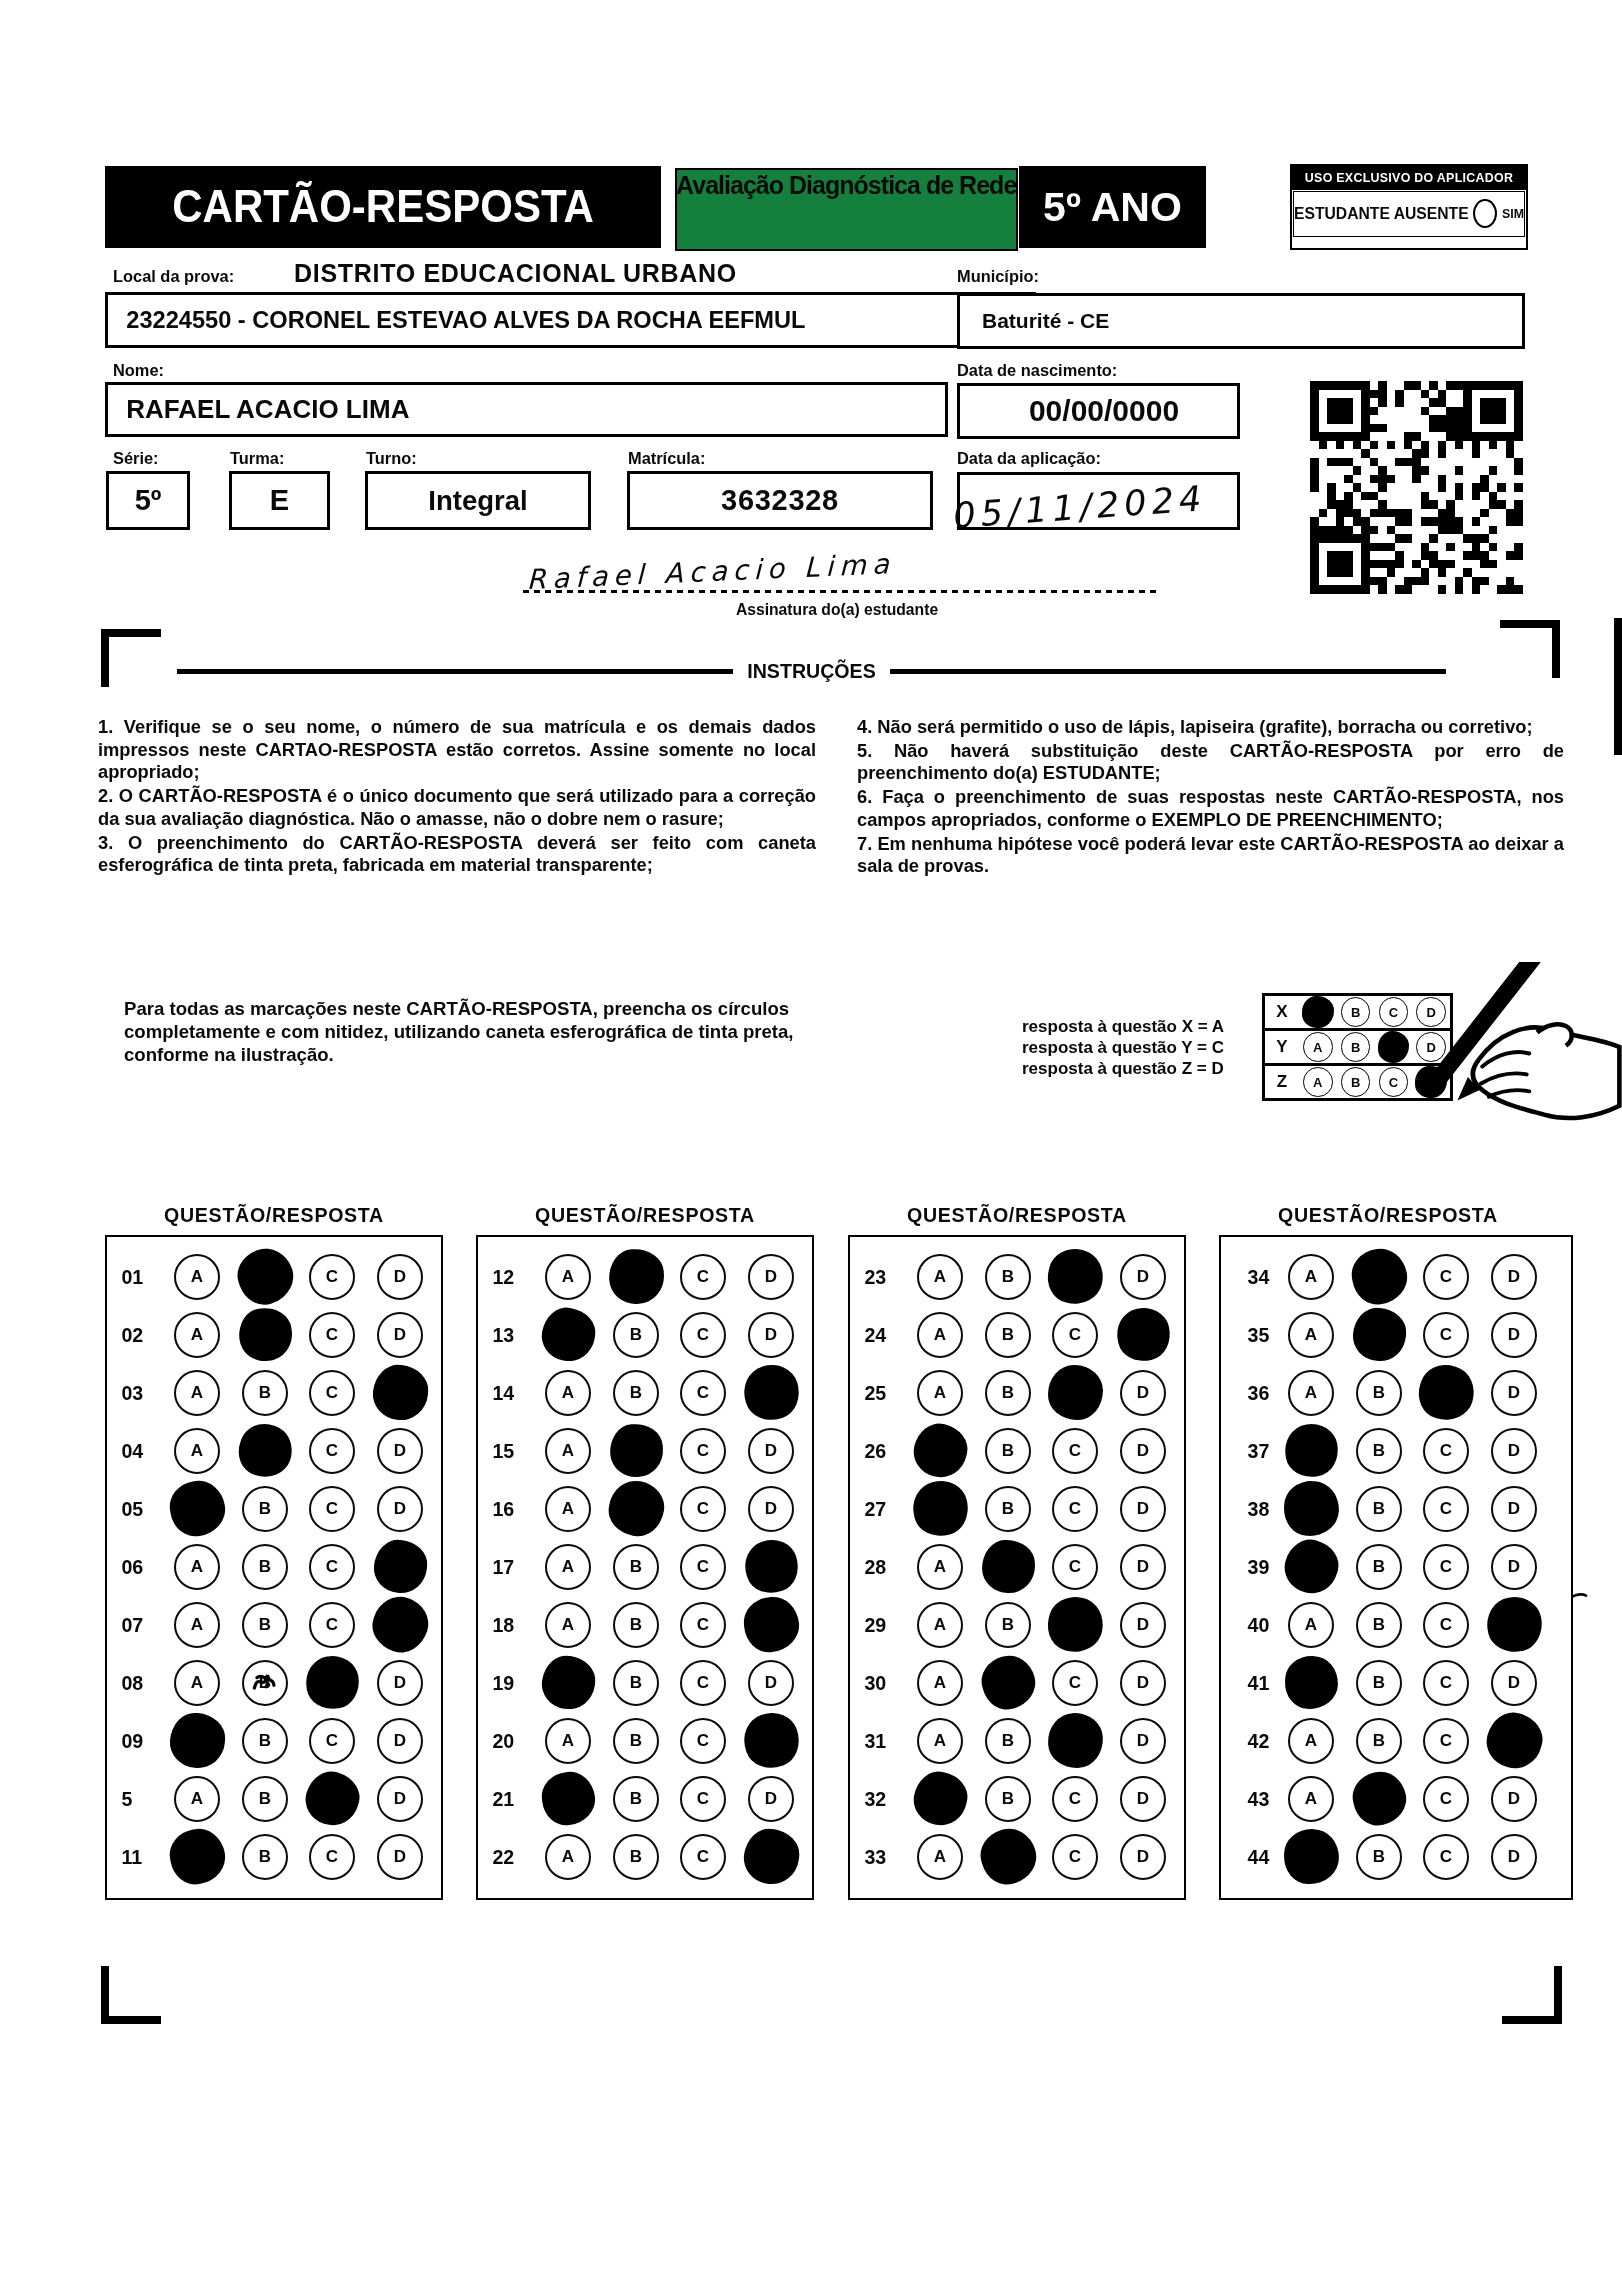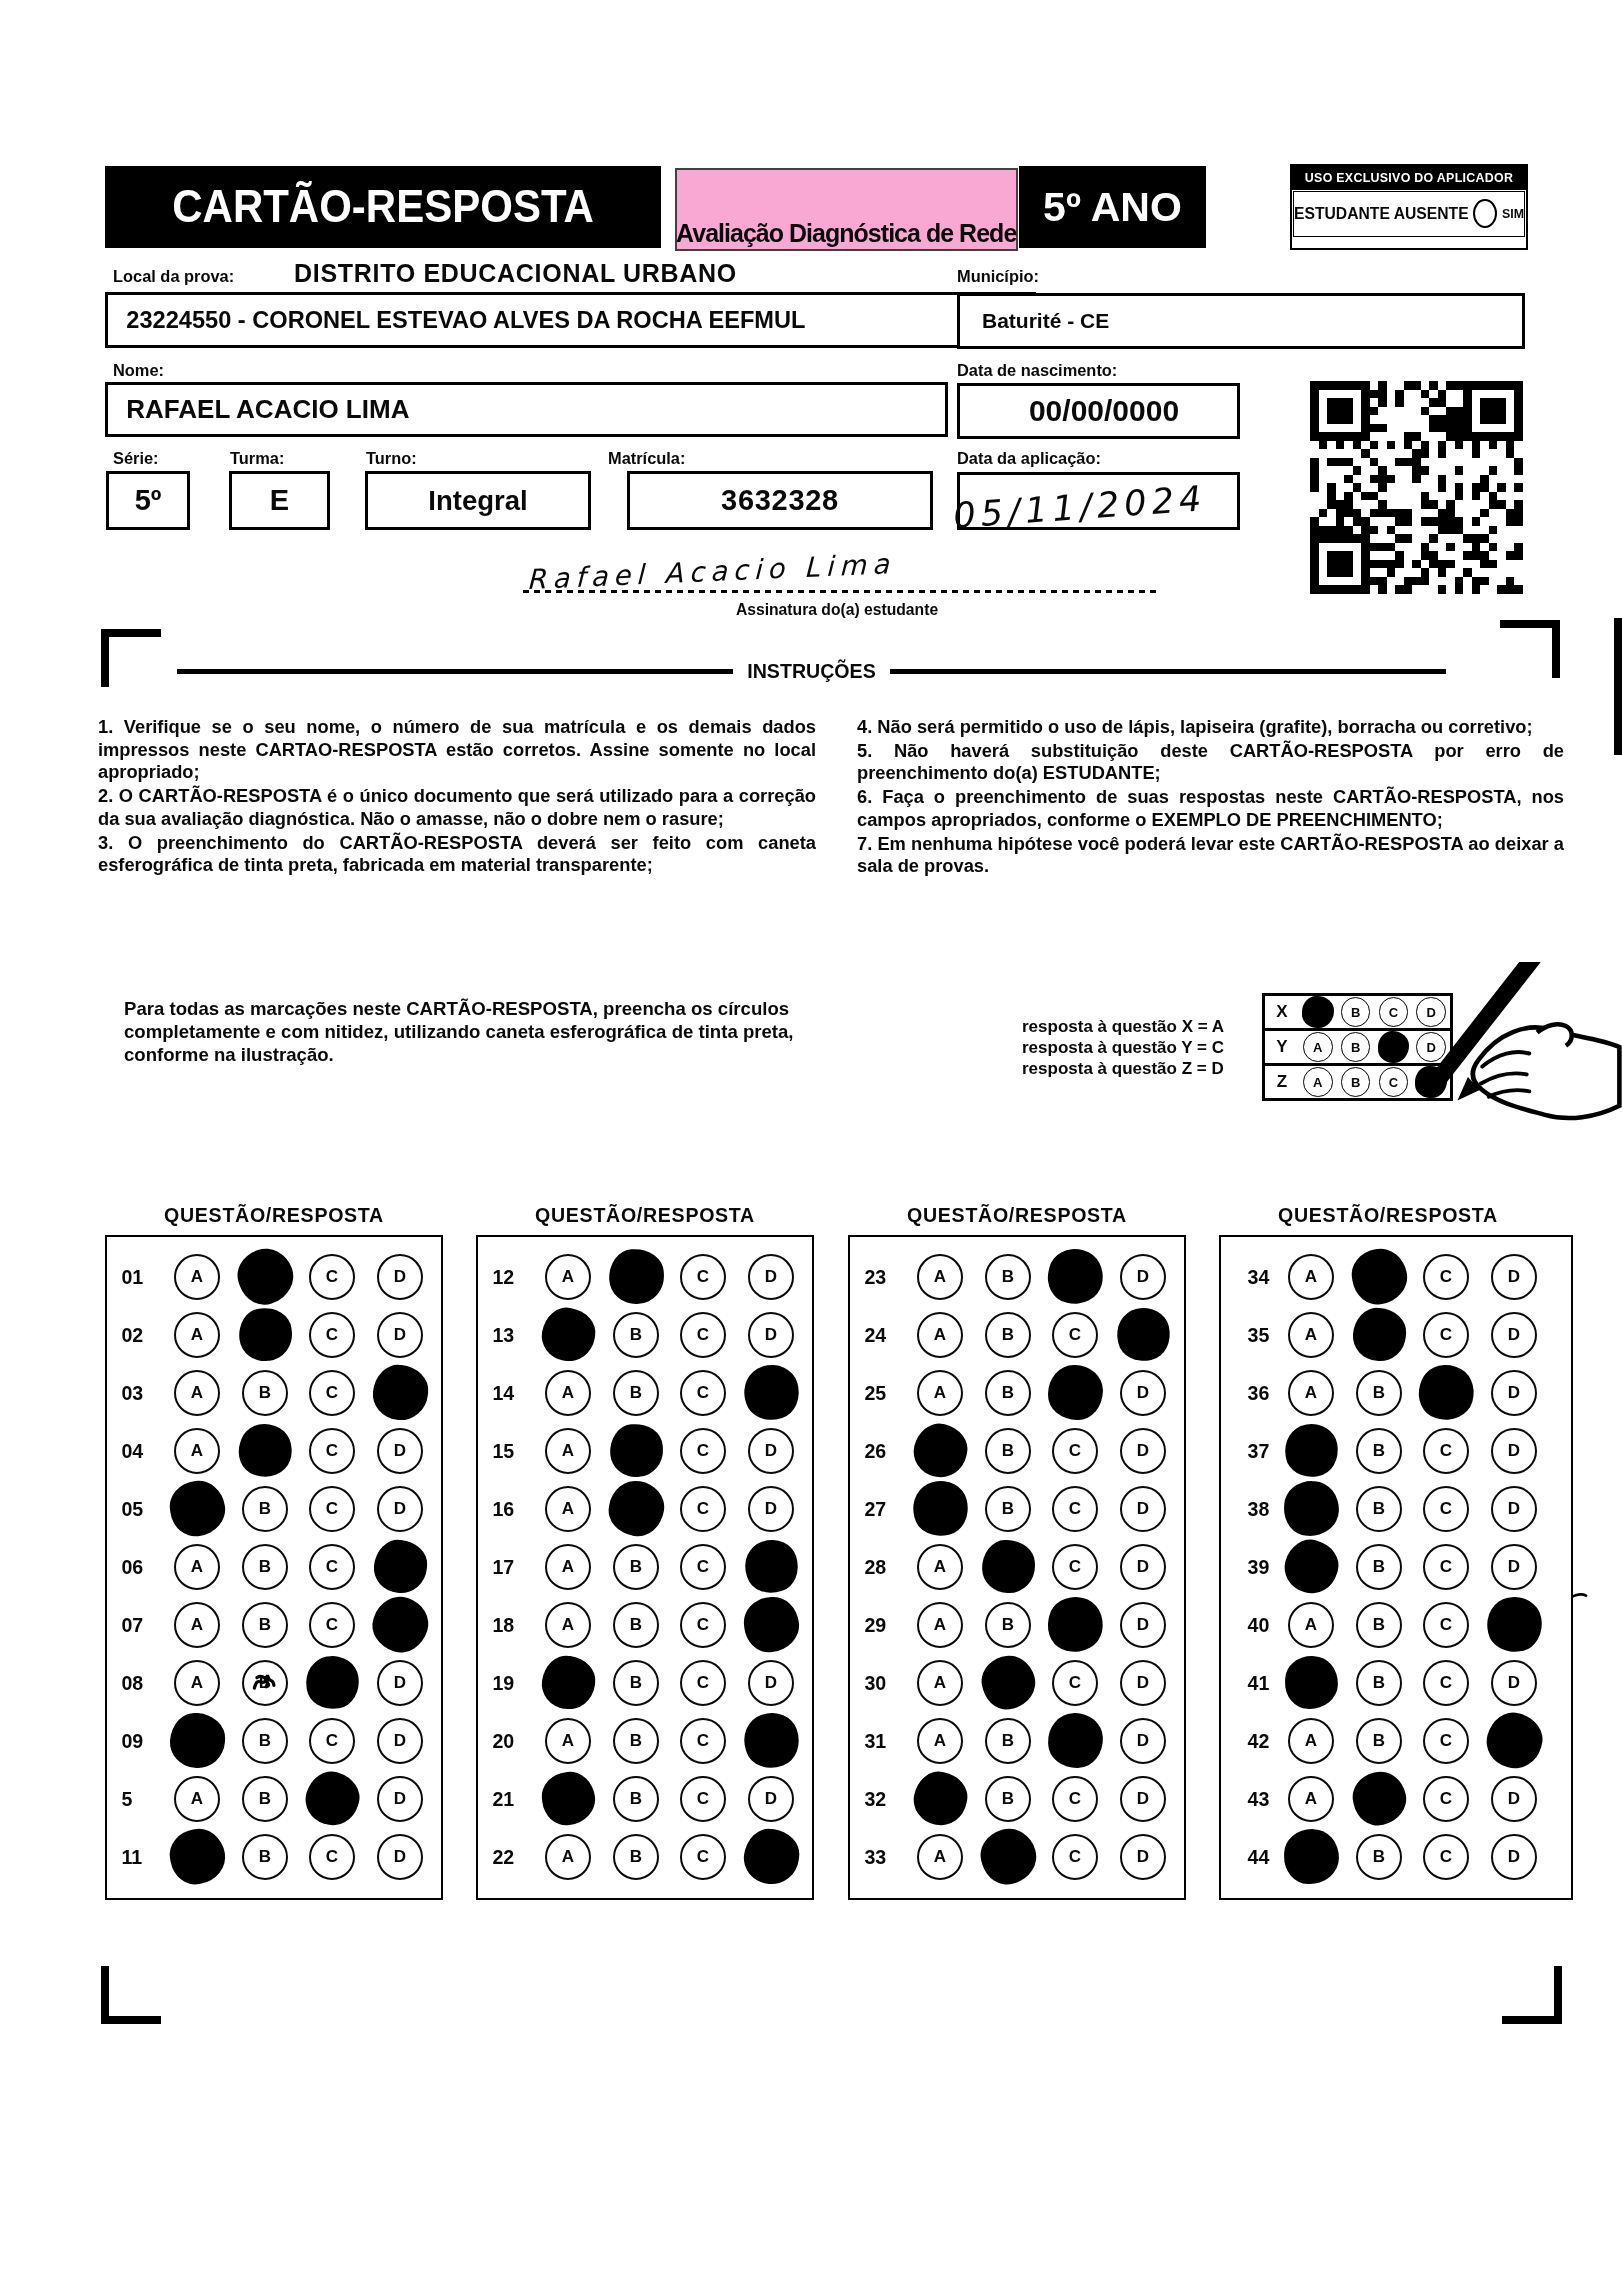--- a/index.html
+++ b/index.html
@@ -1,21 +1,21 @@
 <!DOCTYPE html>
 <html lang="pt" style="font-size:10.5px"><head>
 <meta charset="utf-8">
 <style>
   html,body{margin:0;padding:0;background:#e8e8e8;}
   .page{position:relative;width:1623px;height:2295px;background:#ffffff;
         font-family:"Liberation Sans",sans-serif;color:#0a0a0a;overflow:hidden;}
   .abs{position:absolute;}
   .bold{font-weight:bold;}
   .blackbox{background:#000;color:#fff;display:flex;align-items:center;justify-content:center;}
-  .whitebox{background:#f9a8d4;border:2px solid #404040;display:flex;align-items:flex-end;justify-content:center;}
+  .whitebox{background:#15803d;border:2px solid #000000;display:flex;align-items:flex-start;justify-content:center;}
   .fieldbox{background:#fff;border:3.3px solid #000;display:flex;align-items:center;}
   .lbl{font-weight:bold;font-size:16.4px;white-space:nowrap;}
   .center{justify-content:center;}
   .rule{height:4.6px;background:#000;}
   .corner{position:absolute;width:52px;height:50px;}
   .corner.tl{border-top:8.5px solid #000;border-left:8.5px solid #000;}
   .corner.tr{border-top:8.5px solid #000;border-right:8.5px solid #000;}
   .corner.bl{border-bottom:8.5px solid #000;border-left:8.5px solid #000;}
   .corner.br{border-bottom:8.5px solid #000;border-right:8.5px solid #000;}
   .instr p{margin:0 0 1.3px 0;font-weight:bold;font-size:18.3px;line-height:22.6px;text-align:justify;}
@@ -714,21 +714,21 @@
       <i></i>
       <i></i>
       <i class="b"></i>
       <i class="b"></i>
       <i class="b"></i>
     </div>
 
   <div class="abs lbl" style="left:113px;top:449px;">Série:</div>
   <div class="abs lbl" style="left:230px;top:449px;">Turma:</div>
   <div class="abs lbl" style="left:366px;top:449px;">Turno:</div>
-  <div class="abs lbl" style="left:608px;top:449px;">Matrícula:</div>
+  <div class="abs lbl" style="left:628px;top:449px;">Matrícula:</div>
   <div class="abs lbl" style="left:957px;top:449px;">Data da aplicação:</div>
 
   <div class="abs fieldbox center" style="left:106px;top:471px;width:84px;height:59px;box-sizing:border-box;">
     <span style="font-weight:bold;font-size:29px;">5º</span>
   </div>
   <div class="abs fieldbox center" style="left:229px;top:471px;width:101px;height:59px;box-sizing:border-box;">
     <span style="font-weight:bold;font-size:29px;">E</span>
   </div>
   <div class="abs fieldbox center" style="left:365px;top:471px;width:226px;height:59px;box-sizing:border-box;">
     <span style="font-weight:bold;font-size:27.5px;">Integral</span>

